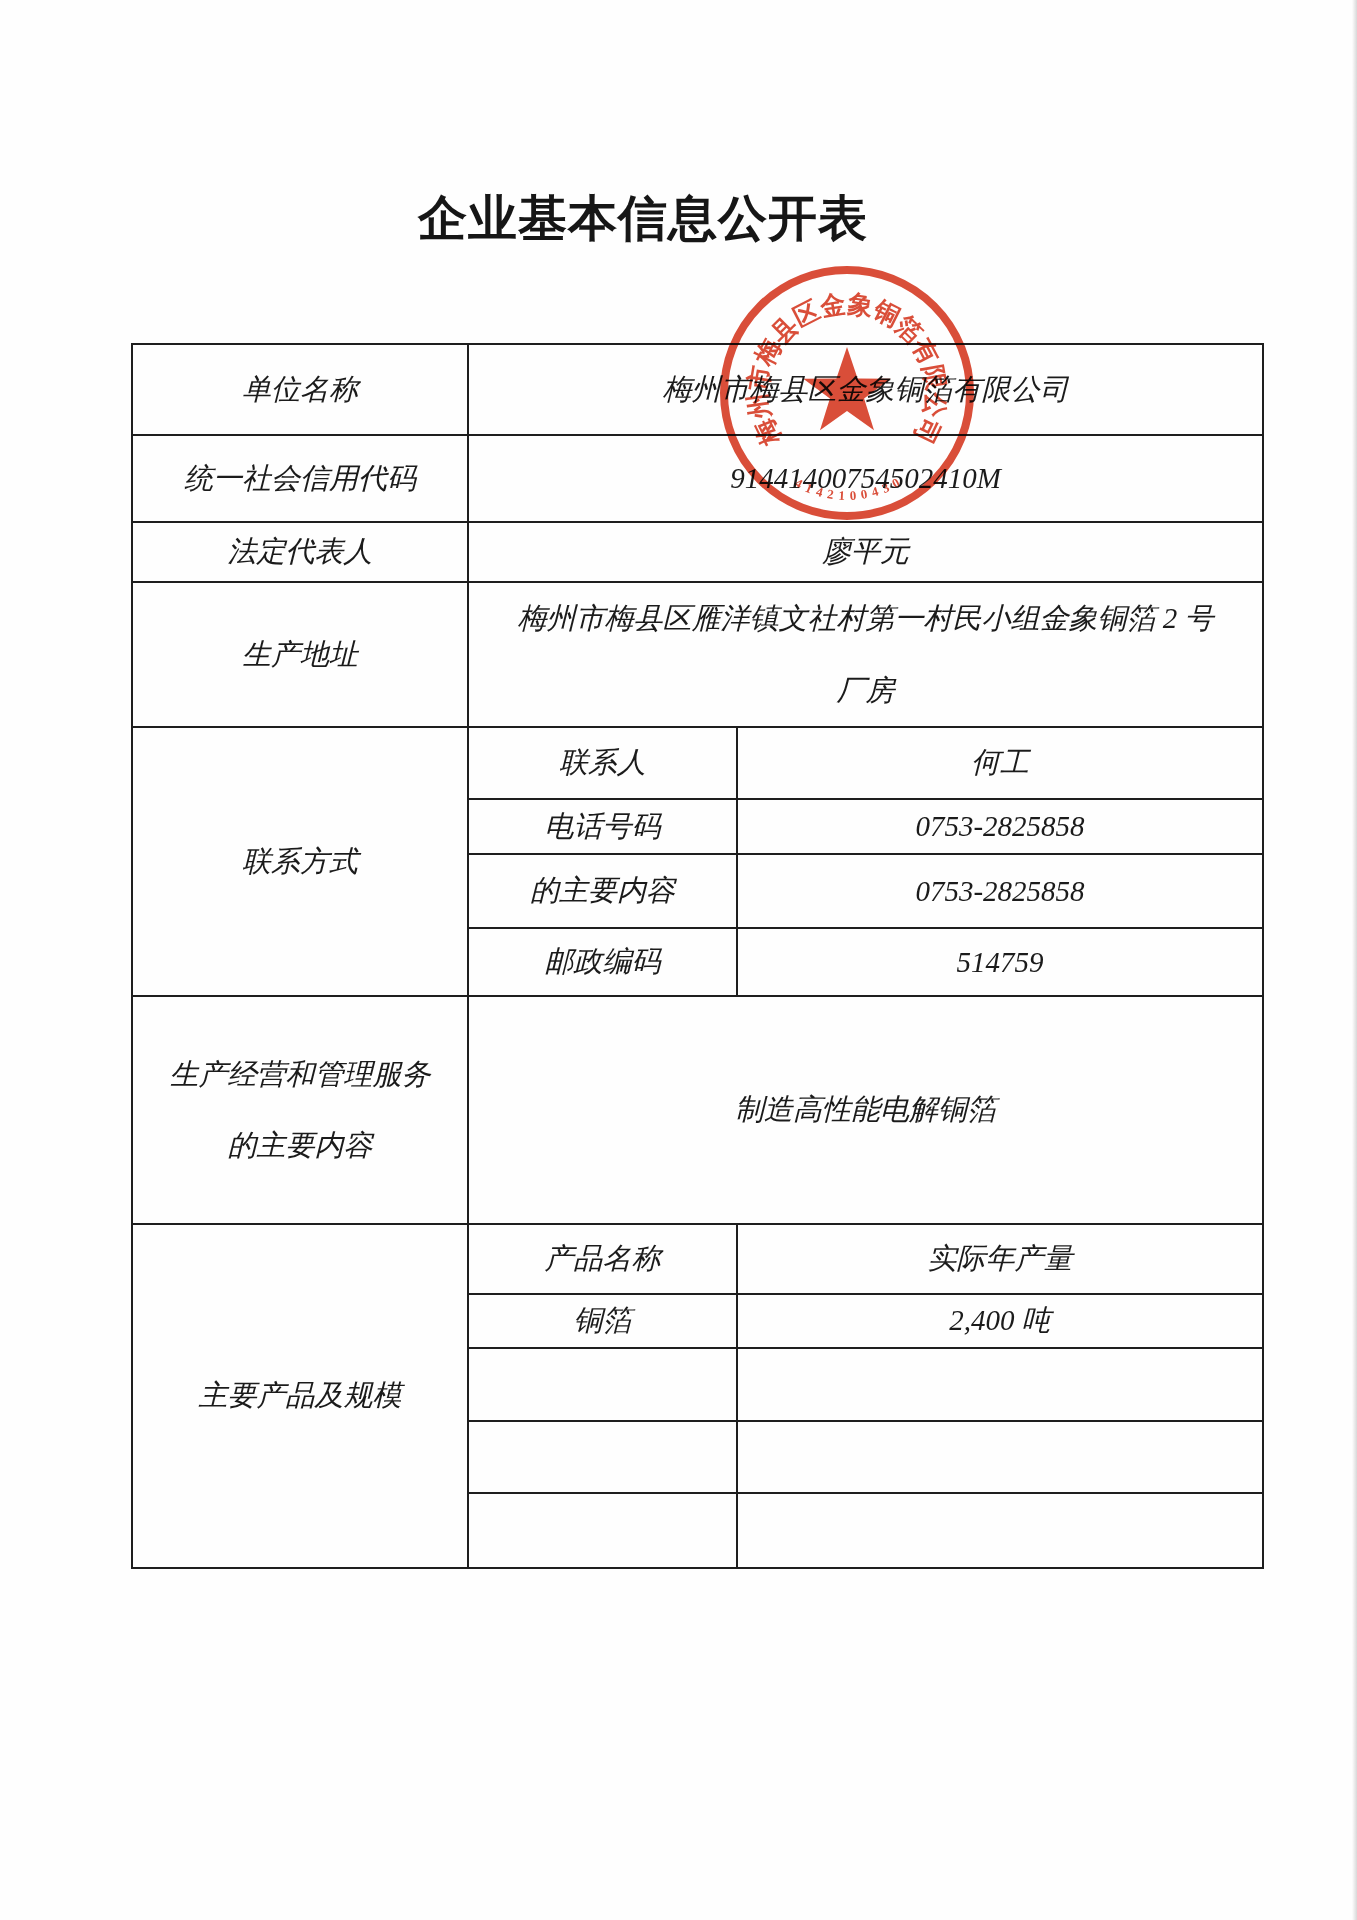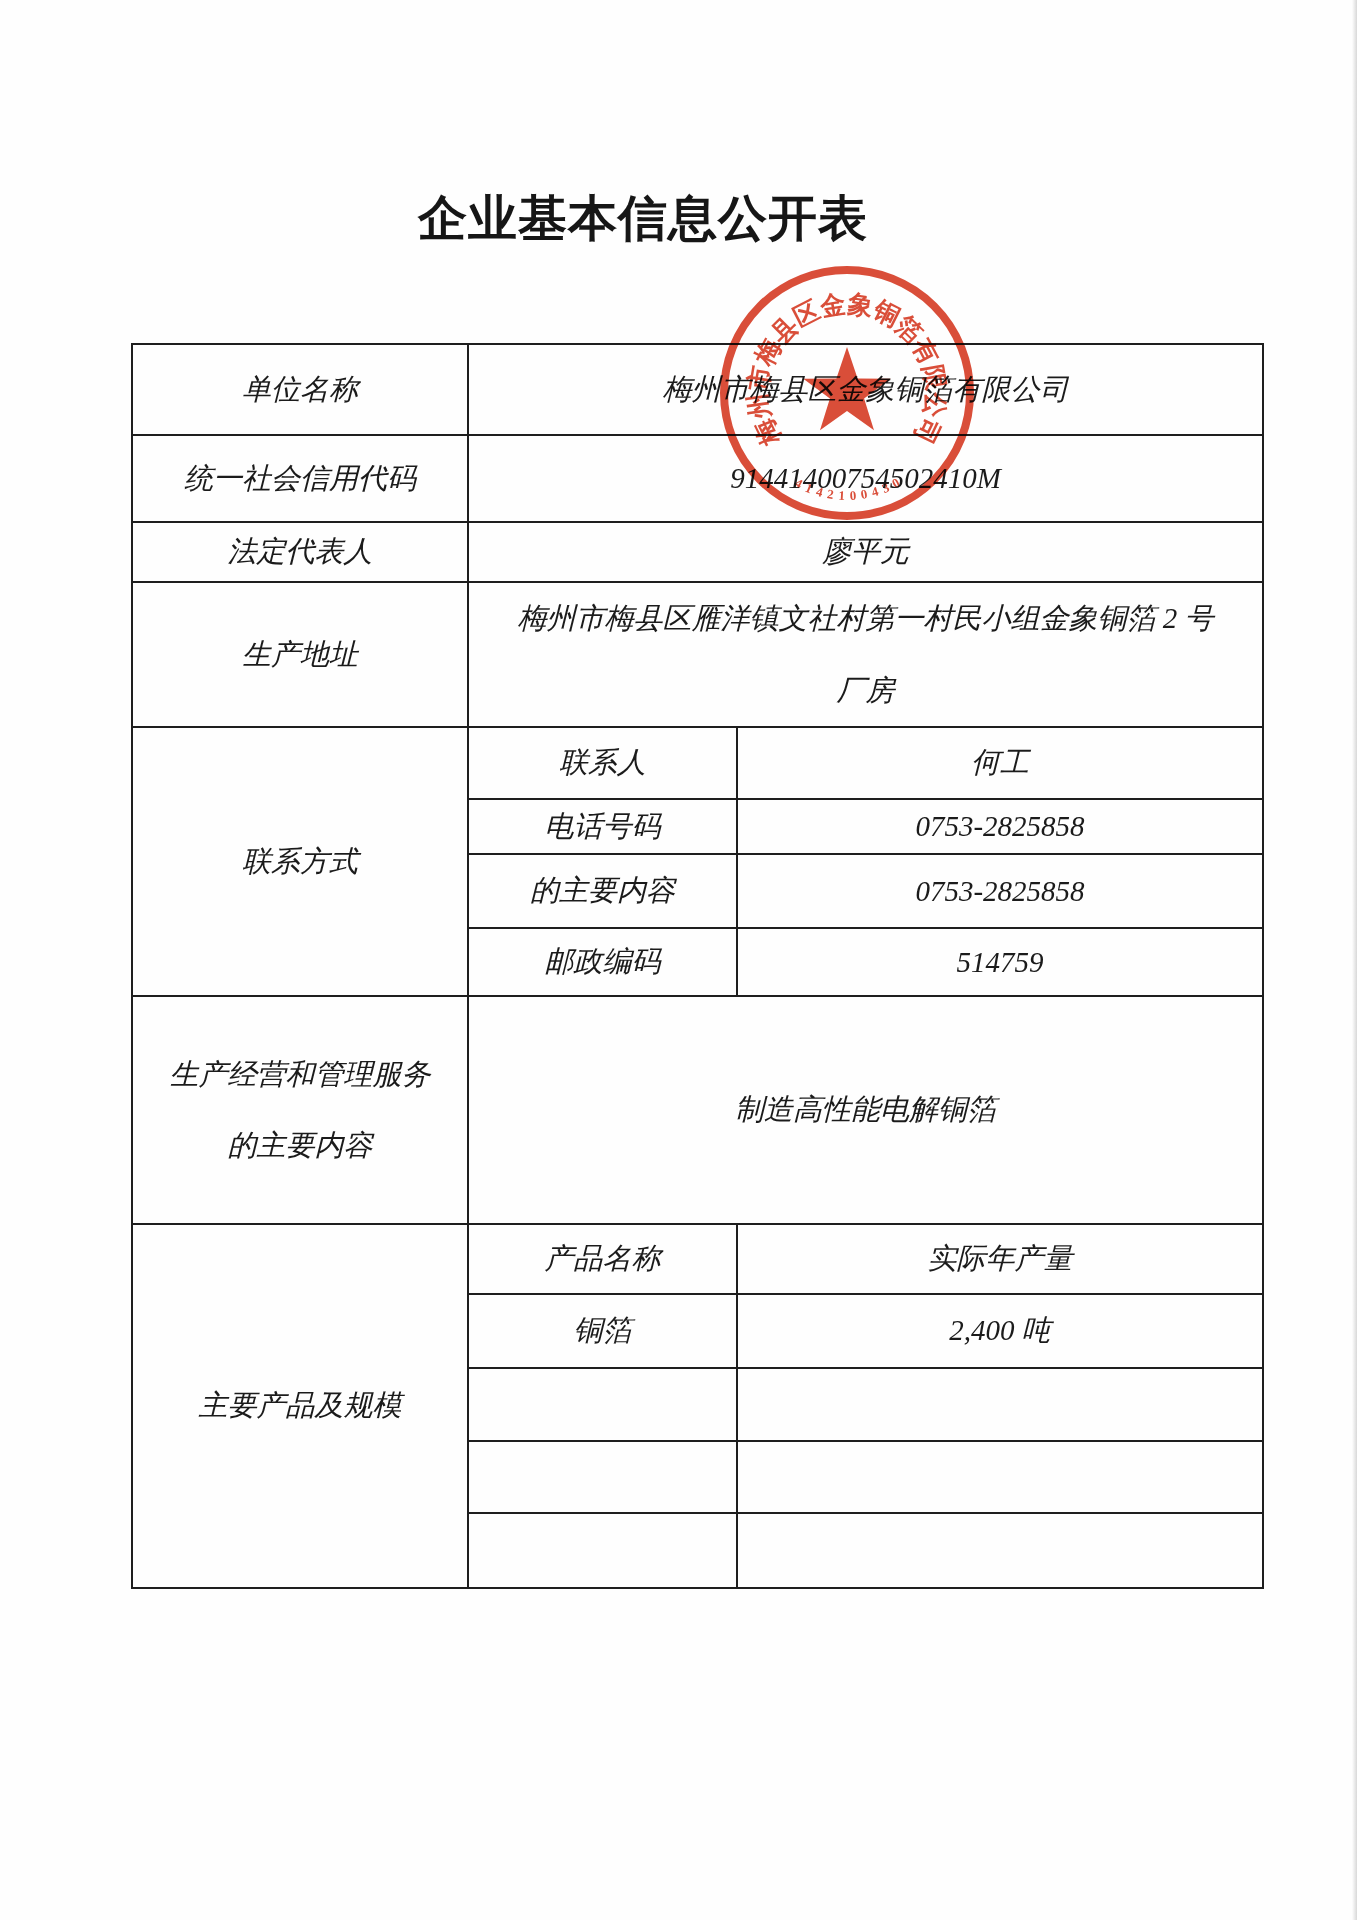--- a/index.html
+++ b/index.html
@@ -38,21 +38,21 @@
     border:2px solid #1e1e1e;
     text-align:center;
     vertical-align:middle;
     font-size:29px;
     padding:0 6px;
     overflow:hidden;
   }
   .multiline{white-space:pre-line;line-height:2.45;}
   .r1{height:91px}.r2{height:87px}.r3{height:60px}.r4{height:145px}
   .r5{height:72px}.r6{height:55px}.r7{height:74px}.r8{height:68px}
-  .r9{height:228px}.r10{height:70px}.r11{height:74px}
+  .r9{height:228px}.r10{height:70px}.r11{height:54px}
   .r12{height:73px}.r13{height:72px}.r14{height:75px}
   .stamp{
     position:absolute;
     left:717px;top:263px;
     width:260px;height:260px;
     mix-blend-mode:multiply;
     opacity:.93;
     pointer-events:none;
   }
   .stamp text{

